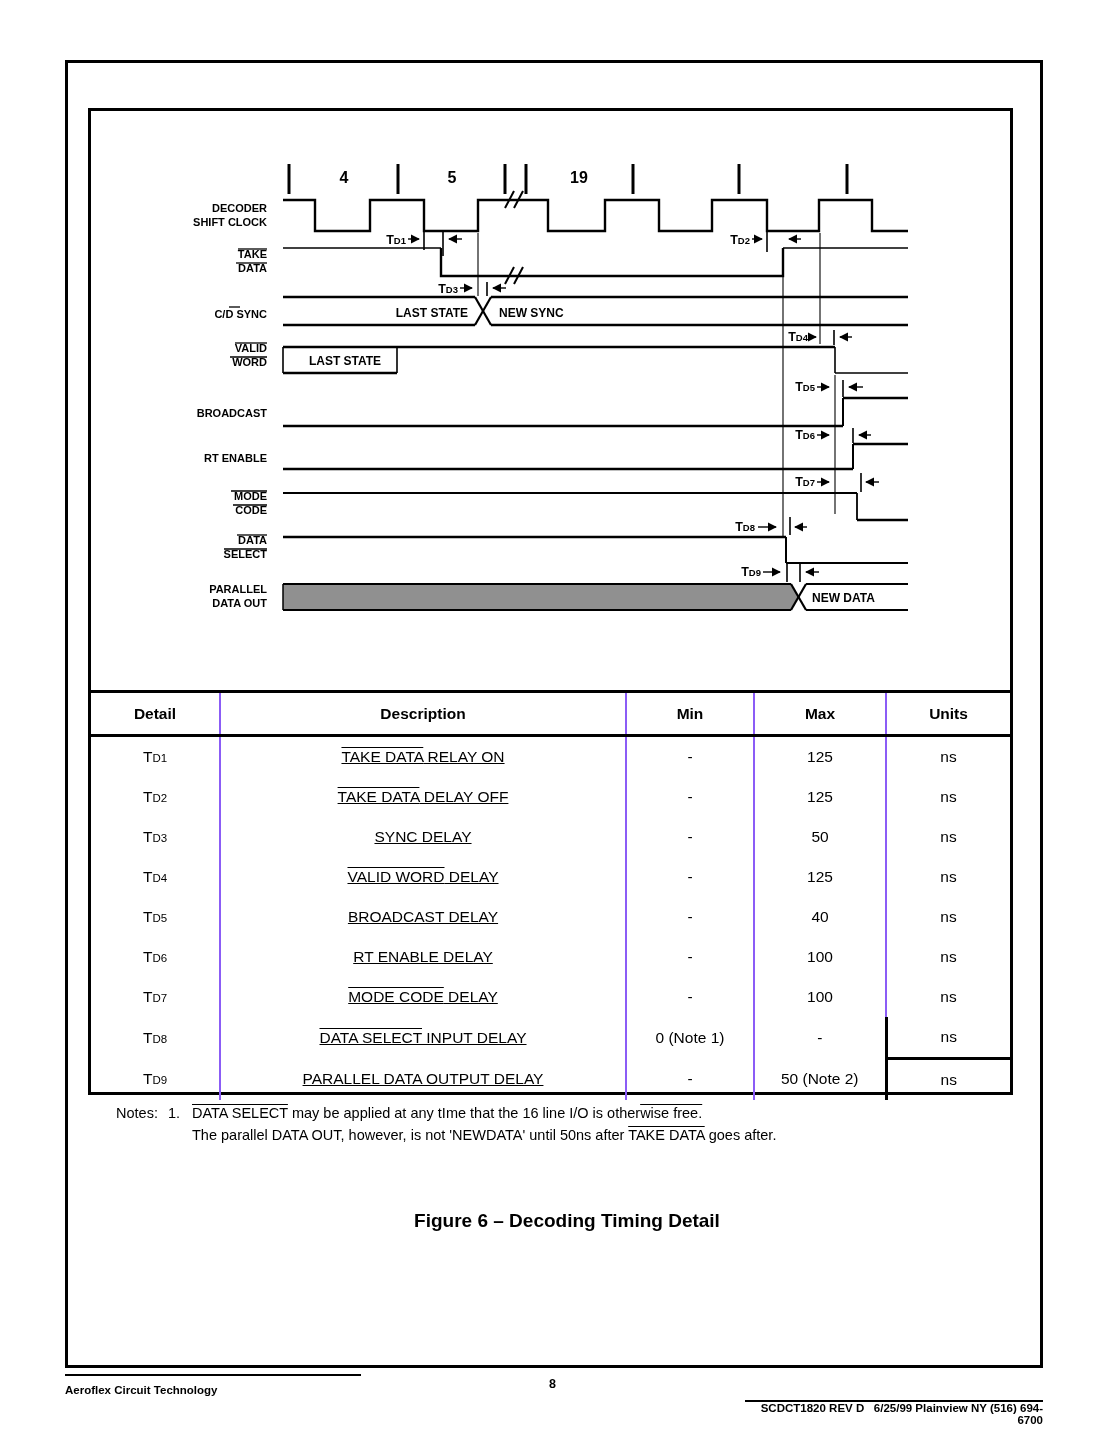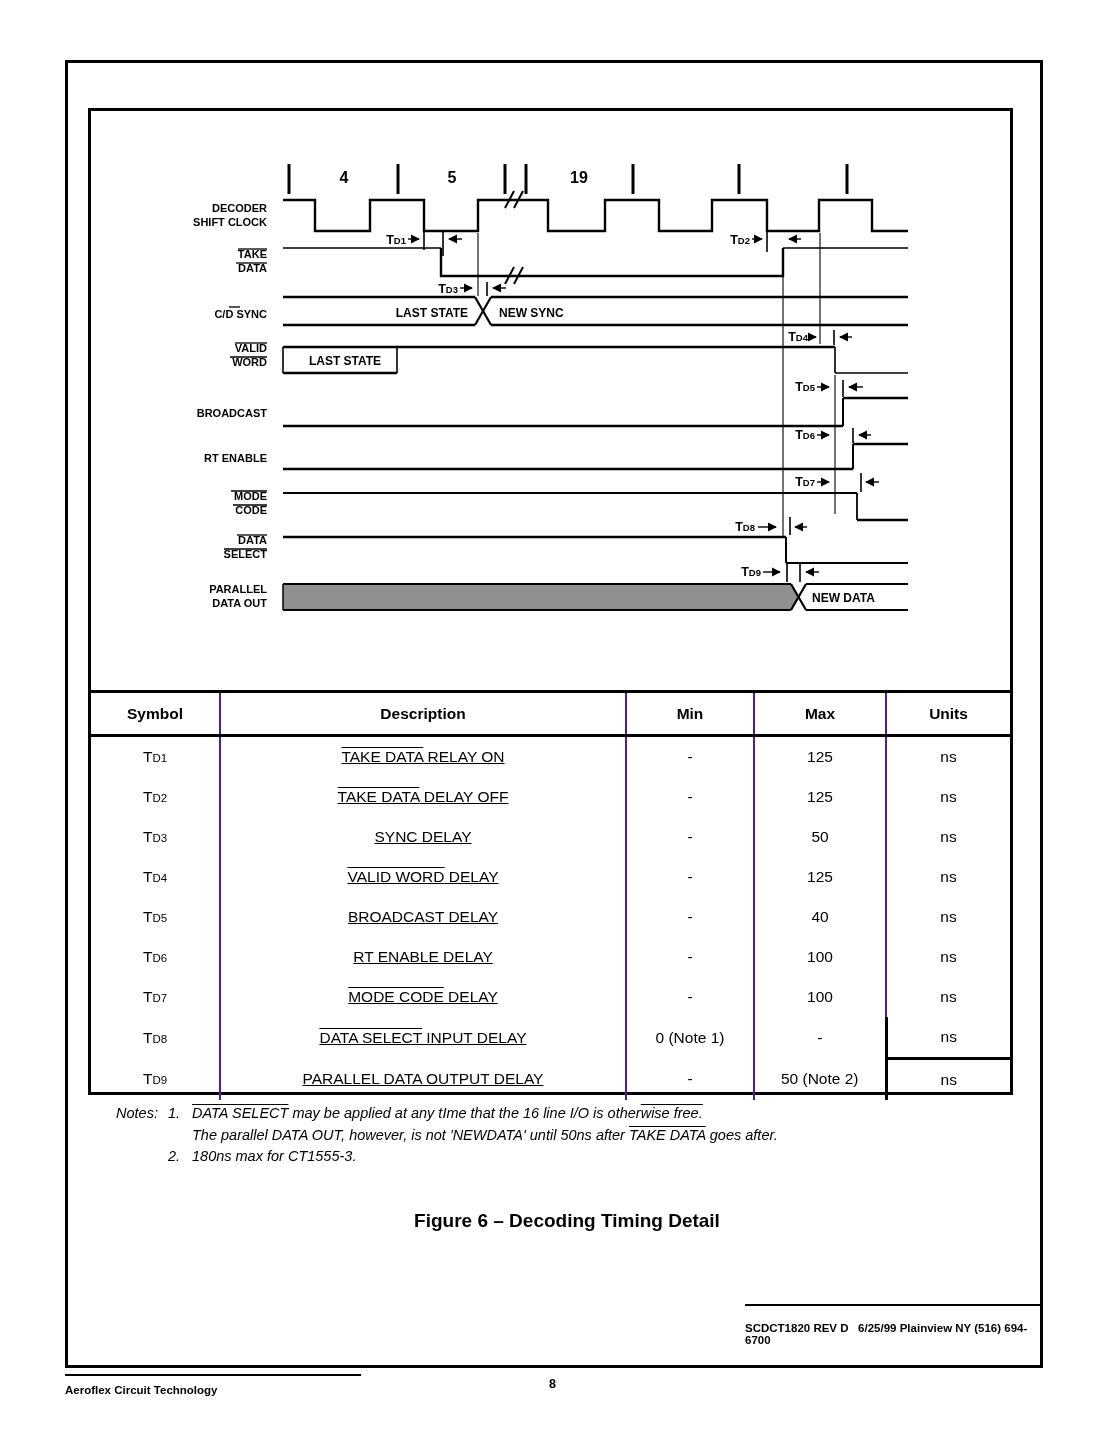--- a/index.html
+++ b/index.html
@@ -20,46 +20,46 @@
   .tdl{font:bold 12.5px "Liberation Sans",sans-serif;fill:#000;}
   .tdsub{font-size:9.5px;}
 
   
   table.ttab{width:100%;border-collapse:collapse;table-layout:fixed;
              border-top:3px solid #000;}
   table.ttab th{border-bottom:3px solid #000;height:39px;
                 font:bold 15.5px "Liberation Sans",sans-serif;text-align:center;}
   table.ttab td{height:40px;font:15.5px "Liberation Sans",sans-serif;
                 text-align:center;vertical-align:middle;padding:0;}
-  .bl{border-left:2px solid #4c1d95;}
+  .bl{border-left:2px solid #8b5cf6;}
   td.c-desc{text-align:left;padding-left:13px;text-decoration:underline;}
   .sub{font-size:11.5px;}
   .ov{text-decoration:overline;}
   .ubl{border-left:3px solid #000;}
   .ubt{border-top:3px solid #000;}
 
   
   .notes{position:absolute;left:48px;top:1040px;width:880px;
          font:14.5px "Liberation Sans",sans-serif;line-height:21.5px;}
-  .nrow{white-space:nowrap;font-style:italic;}
+  .nrow{white-space:nowrap;}
   .nlab{display:inline-block;width:52px;}
   .nnum{display:inline-block;width:24px;}
 
   .caption{position:absolute;left:13px;width:100%;top:1147px;text-align:center;
            font:bold 19px "Liberation Sans",sans-serif;}
 
   
   .footer-left{position:absolute;left:65px;top:1374px;width:296px;
                border-top:2px solid #000;padding-top:8px;
                font:bold 11.5px "Liberation Sans",sans-serif;}
   .footer-page{position:absolute;left:0;width:1105px;top:1377px;text-align:center;
                font:bold 12.5px "Liberation Sans",sans-serif;}
-  .footer-right{position:absolute;left:745px;top:1304px;width:298px;
-                border-top:2px solid #000;padding-top:16px;
-                font:bold 11.5px "Liberation Sans",sans-serif;}
+  .footer-right{position:absolute;left:745px;top:1400px;width:298px;
+                border-top:2px solid #000;padding-top:0;
+                font:bold 11.5px "Liberation Sans",sans-serif;text-align:right;}
 </style>
 </head>
 <body>
 
 <div class="page">
   <div class="outer">
 
     <div class="figbox">
       <div class="diagram">
         <svg width="919" height="579" viewBox="91 111 919 579">
@@ -243,21 +243,21 @@
       <table class="ttab">
         <colgroup>
             <col style="width:129px">
             <col style="width:406px">
             <col style="width:128px">
             <col style="width:132px">
             <col>
           </colgroup>
         <thead>
           <tr>
-            <th>Symbol</th>
+            <th>Detail</th>
             <th class="bl">Description</th>
             <th class="bl">Min</th>
             <th class="bl">Max</th>
             <th class="bl">Units</th>
           </tr>
         </thead>
         <tbody>
           <tr>
             <td><span>T</span><span class="sub">D1</span></td>
             <td class="bl c-desc"><span class="ov">TAKE DATA</span><span> RELAY ON</span></td>
@@ -325,23 +325,20 @@
       </table>
     </div>
 
     <div class="notes">
       <div class="nrow">
         <span class="nlab">Notes:</span><span class="nnum">1.</span><span class="ov">DATA SELECT</span><span> may be applied at any tIme that the 16 line I/O is other</span><span class="ov">wise free.</span>
       </div>
       <div class="nrow">
         <span class="nlab"></span><span class="nnum"></span><span>The parallel DATA OUT, however, is not 'NEWDATA' until 50ns after </span><span class="ov">TAKE DATA</span><span> goes after.</span>
       </div>
-      <div class="nrow">
-        <span class="nlab"></span><span class="nnum">2.</span><span>180ns max for CT1555-3.</span>
-      </div>
     </div>
 
     <div class="caption">Figure 6 – Decoding Timing Detail</div>
   </div>
 
   <div class="footer-left">Aeroflex Circuit Technology</div>
   <div class="footer-page">8</div>
   <div class="footer-right">SCDCT1820 REV D&nbsp;&nbsp;&nbsp;6/25/99 Plainview NY (516) 694-6700</div>
 </div>
 

